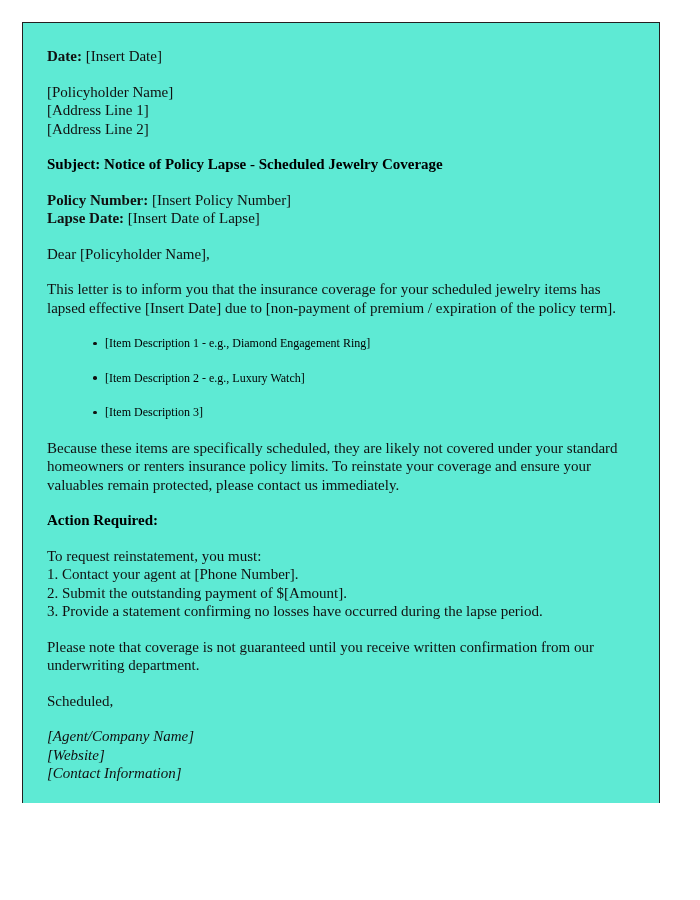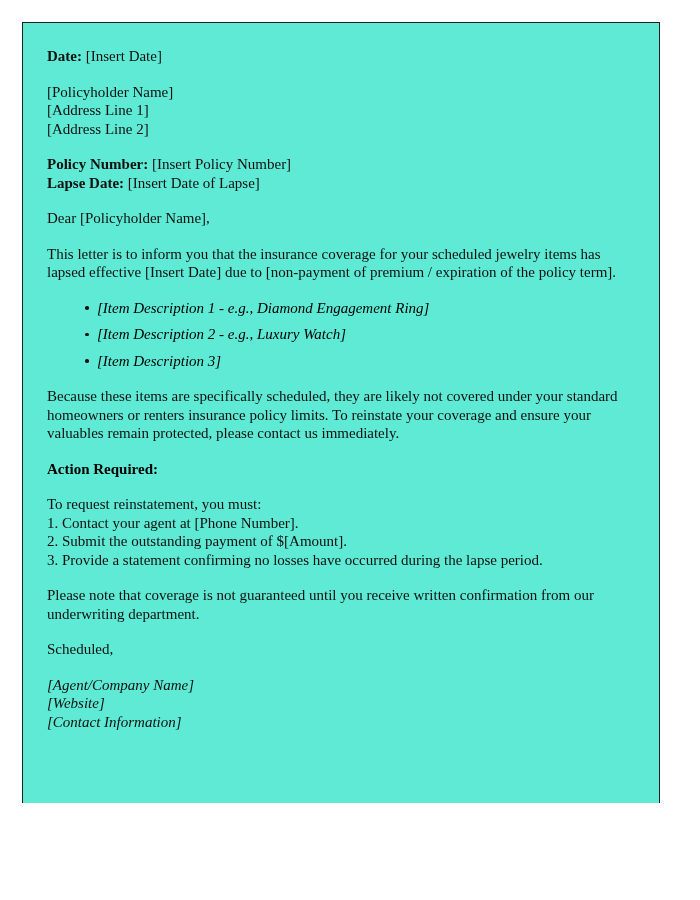--- a/index.html
+++ b/index.html
@@ -74,24 +74,23 @@
 
   
   ul.item-list {
     list-style: none;
     margin: 0 0 17px 0;
     padding: 0;
   }
   ul.item-list li {
     position: relative;
     padding-left: 42px;
-    font-size: 15px;
+    font-size: 12px;
     line-height: 18.5px;
-    margin: 8px;
-    font-style: italic;
+    margin: 16px;
   }
   ul.item-list li .bullet-marker {
     position: absolute;
     left: 30px;
     top: 7.5px;
     width: 3.6px;
     height: 3.6px;
     background: #111010;
     border-radius: 50%;
   }
@@ -124,20 +123,21 @@
         <span>[Insert Date]</span>
       </div>
     </div>
 
     <div class="block">
       <div class="blockline">[Policyholder Name]</div>
       <div class="blockline">[Address Line 1]</div>
       <div class="blockline">[Address Line 2]</div>
     </div>
 
+    <div class="heading">Subject: Notice of Policy Lapse - Scheduled Jewelry Coverage</div>
 
     <div class="block">
       <div class="blockline">
         <span class="lbl">Policy Number:</span>
         <span>[Insert Policy Number]</span>
       </div>
       <div class="blockline">
         <span class="lbl">Lapse Date:</span>
         <span>[Insert Date of Lapse]</span>
       </div>

